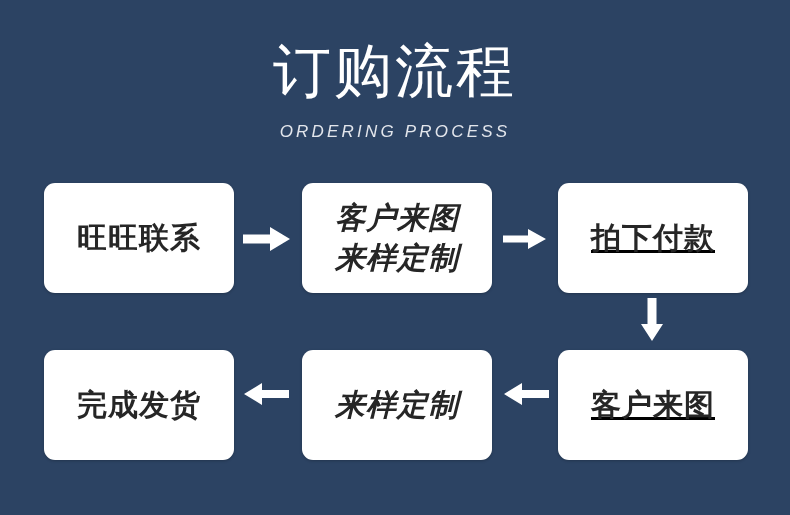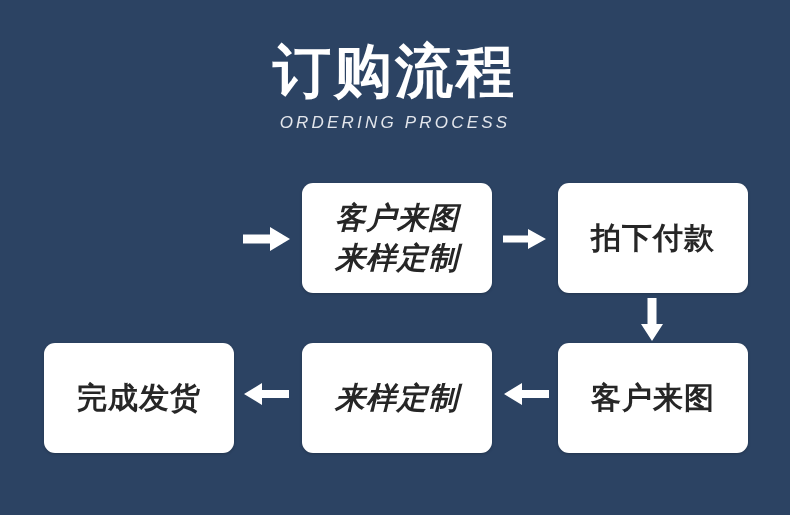--- a/index.html
+++ b/index.html
@@ -23,27 +23,27 @@
   .header {
     position: absolute;
     left: 0;
     top: 36px;
     width: 790px;
     text-align: center;
   }
   .title {
     font-size: 58px;
     line-height: 70px;
-    font-weight: 700;
+    font-weight: 400;
     color: #ffffff;
     letter-spacing: 3px;
     white-space: nowrap;
   }
   .subtitle {
-    margin-top: 6px;
+    margin-top: 15px;
     font-size: 17px;
     line-height: 22px;
     font-style: italic;
     font-weight: 400;
     color: #e3e6ec;
     letter-spacing: 3.2px;
     white-space: nowrap;
   }
 
   
@@ -63,24 +63,24 @@
     font-size: 30px;
     font-weight: 700;
     color: #262626;
     line-height: 40px;
     text-align: center;
     letter-spacing: 1px;
     white-space: pre-line;
   }
 
   .r1 { top: 183px; }
-  .r2 { top: 343px; }
+  .r2 { top: 350px; }
   .c1 { left: 44px; }
   .c2 { left: 302px; font-style: italic; }
-  .c3 { left: 558px; }
+  .c3 { left: 558px; text-decoration: underline; }
 
   
   .arrow {
     position: absolute;
     display: block;
   }
   .arrow svg { display: block; }
 
   .arrow-h1 { left: 243px; top: 224px; }
   .arrow-h2 { left: 503px; top: 227px; }
@@ -91,20 +91,23 @@
 </head>
 <body>
 
 <div id="canvas">
 
   <div class="header">
     <div class="title">订购流程</div>
     <div class="subtitle">ORDERING PROCESS</div>
   </div>
 
+  <div class="box r1 c1">
+    <span class="box-label">旺旺联系</span>
+  </div>
 
   <div class="box r1 c2">
     <span class="box-label">客户来图
 来样定制</span>
   </div>
 
   <div class="box r1 c3">
     <span class="box-label">拍下付款</span>
   </div>
 

